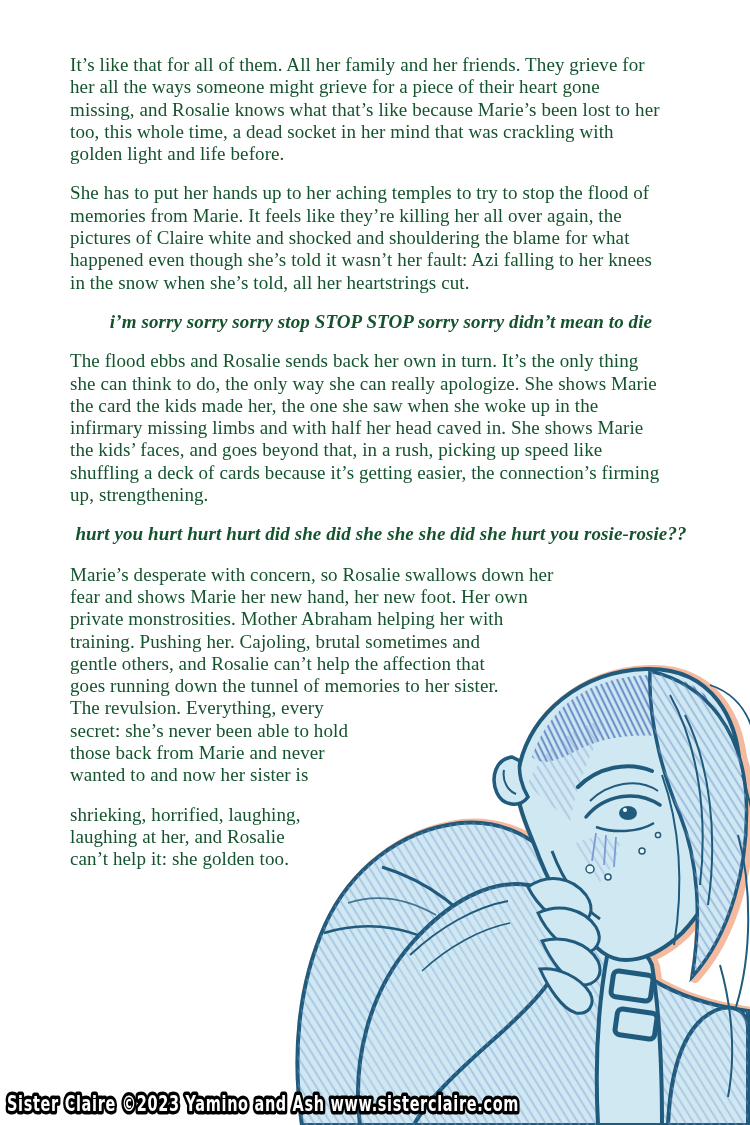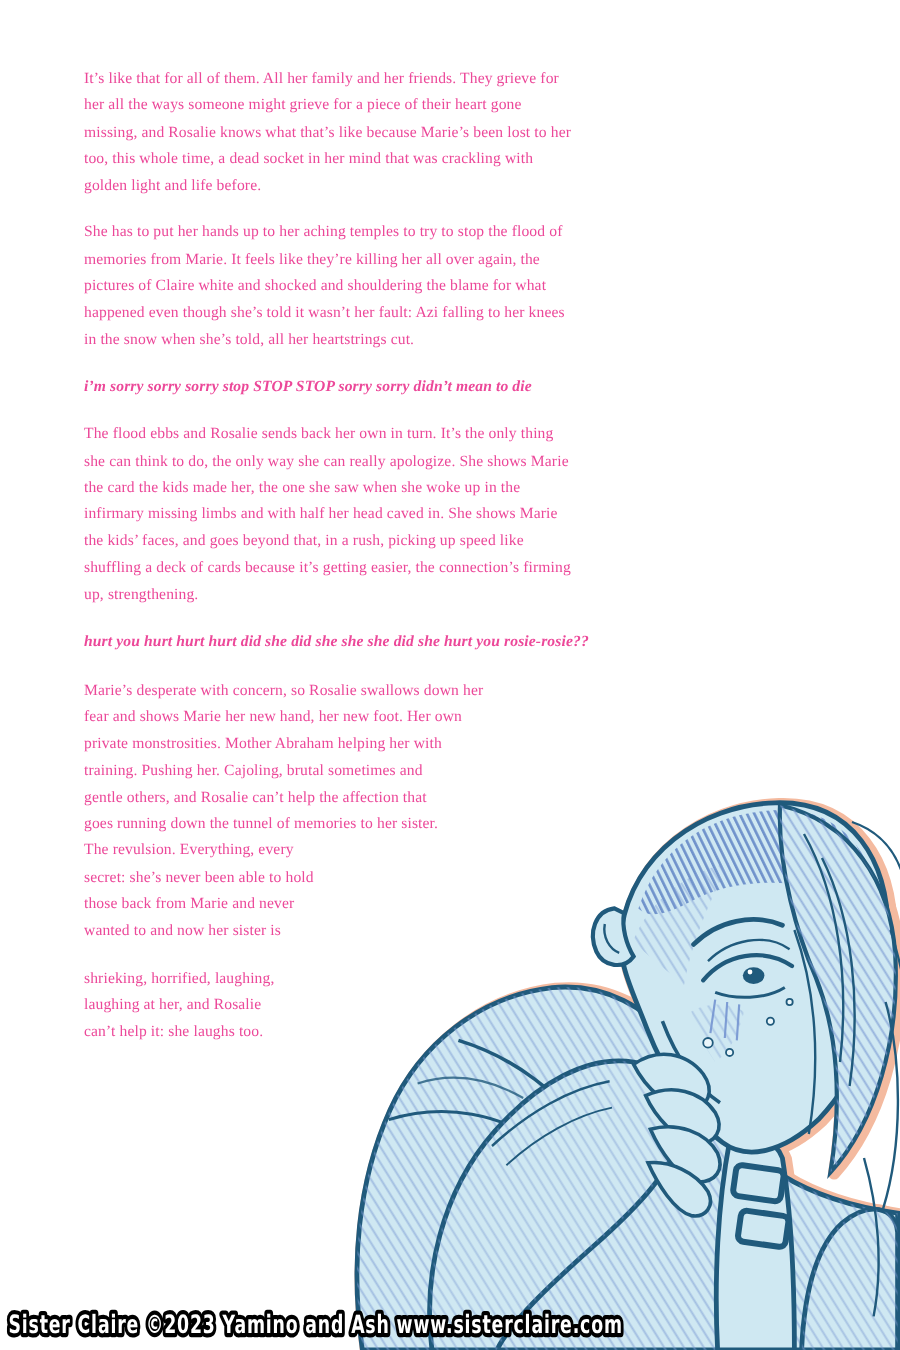--- a/index.html
+++ b/index.html
@@ -2,24 +2,24 @@
 <html><head>
 <meta charset="utf-8">
 <style>
   html,body{margin:0;padding:0;background:#ffffff;}
   .page{
     position:relative;width:750px;height:1125px;background:#ffffff;
     overflow:hidden;font-family:"Liberation Serif",serif;
   }
   .text-col{position:absolute;left:70px;top:54px;width:622px;z-index:2;}
   .para{
-    margin:0 0 17px 0;font-size:13px;line-height:22.3px;color:#ec4899;
+    margin:0 0 17px 0;font-size:19px;line-height:22.3px;color:#14532d;
     white-space:pre-line;letter-spacing:0.1px;
   }
-  .voice{font-style:italic;font-weight:600;}
+  .voice{font-style:italic;font-weight:600;text-align:center;}
   .gap-top{margin-top:18px;}
   .illustration{position:absolute;left:290px;top:655px;width:460px;height:470px;z-index:1;}
   .footer-svg{position:absolute;left:2px;top:1083px;z-index:3;}
   .footer-text{
     font-family:"DejaVu Sans",sans-serif;font-weight:bold;font-size:21px;
     fill:#ffffff;stroke:#000000;stroke-width:7px;paint-order:stroke;
     stroke-linejoin:round;stroke-linecap:round;letter-spacing:1px;
   }
 </style>
 </head>
@@ -145,20 +145,20 @@
 private monstrosities. Mother Abraham helping her with
 training. Pushing her. Cajoling, brutal sometimes and
 gentle others, and Rosalie can’t help the affection that
 goes running down the tunnel of memories to her sister.
 The revulsion. Everything, every
 secret: she’s never been able to hold
 those back from Marie and never
 wanted to and now her sister is</p>
     <p class="para">shrieking, horrified, laughing,
 laughing at her, and Rosalie
-can’t help it: she laughs too.</p>
+can’t help it: she golden too.</p>
   </div>
 
   <svg class="footer-svg" width="545" height="42" viewBox="0 0 545 42" xmlns="http://www.w3.org/2000/svg">
     <text class="footer-text" x="5" y="28" textLength="512" lengthAdjust="spacingAndGlyphs">Sister Claire ©2023 Yamino and Ash www.sisterclaire.com</text>
   </svg>
 
 </div>
 
 </body></html>

